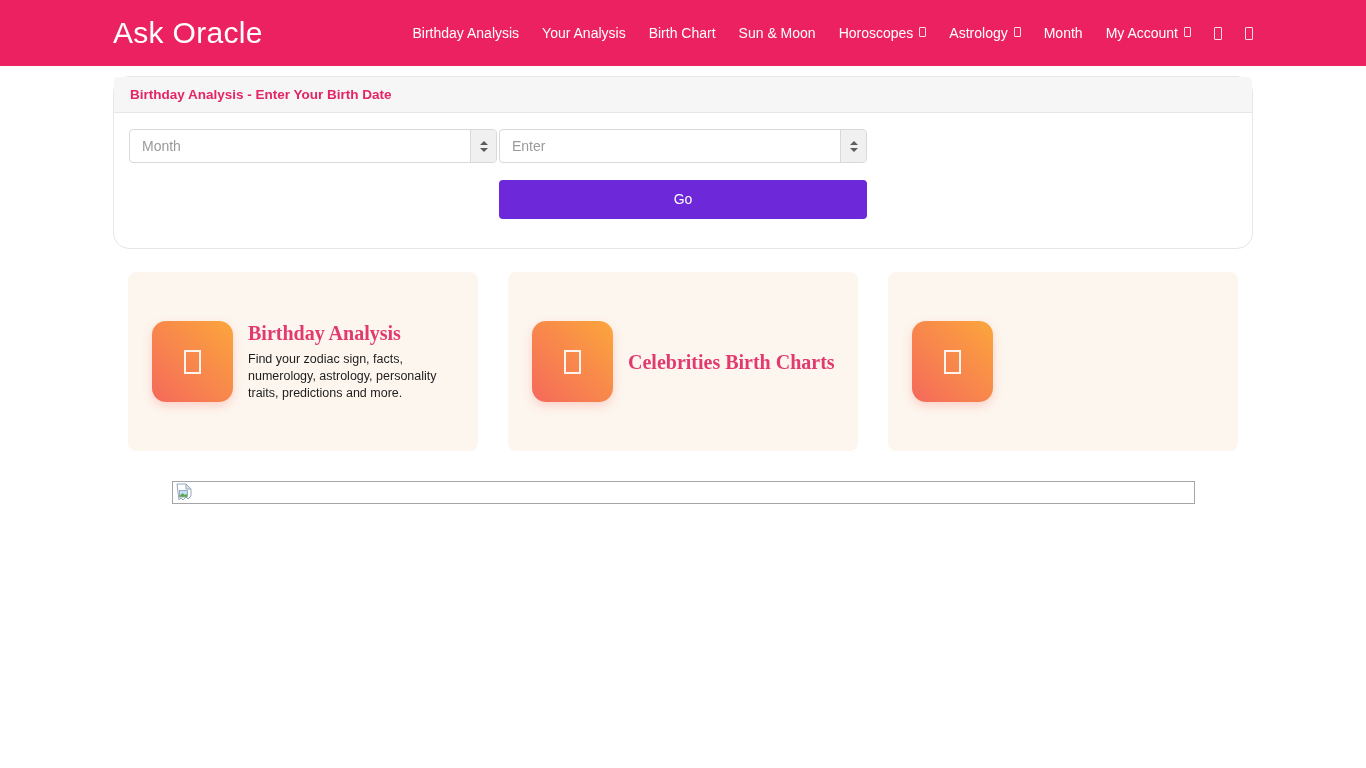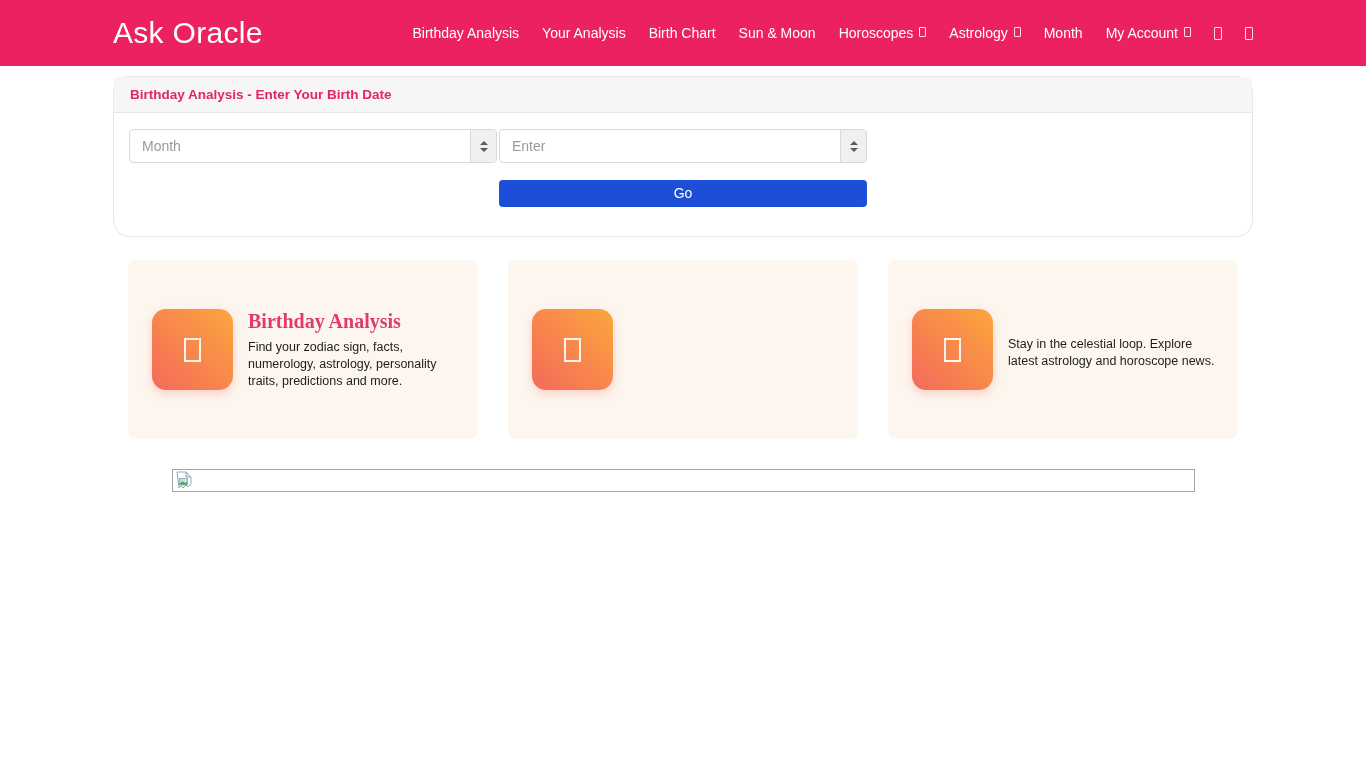--- a/index.html
+++ b/index.html
@@ -112,22 +112,22 @@
   }
   .tri-down {
     width: 0; height: 0;
     border-left: 4px solid transparent;
     border-right: 4px solid transparent;
     border-top: 4px solid #5c5c5c;
   }
   .button-row { margin-top: 17px; }
   .go-button {
     grid-column: 2;
-    height: 27px;
-    background: #1d4ed8;
+    height: 39px;
+    background: #6d28d9;
     color: #ffffff;
     font-size: 14px;
     font-family: "Liberation Sans", sans-serif;
     border: none;
     border-radius: 4px;
     cursor: pointer;
     line-height: 27px;
     padding: 0;
   }
 
@@ -268,28 +268,28 @@
       <div class="card-text">
         <h3 class="card-title">Birthday Analysis</h3>
         <p class="card-desc">Find your zodiac sign, facts, numerology, astrology, personality traits, predictions and more.</p>
       </div>
     </div>
     <div class="feature-card">
       <div class="card-icon">
           <span class="tofu-big"></span>
         </div>
       <div class="card-text">
+        <h3 class="card-title">Celebrities Birth Charts</h3>
       </div>
     </div>
     <div class="feature-card">
       <div class="card-icon">
           <span class="tofu-big"></span>
         </div>
       <div class="card-text">
-        <p class="card-desc">Stay in the celestial loop. Explore latest astrology and horoscope news.</p>
       </div>
     </div>
   </section>
 
   <div class="broken-image">
     <svg width="17" height="19" viewBox="0 0 17 19">
       <path d="M1 1 h9 l5 5 v7 l-3 3 -2 -2 -3 3 -2 -2 -2 2 z" fill="#ffffff" stroke="#92a8bd" stroke-width="1"></path>
       <path d="M10 1 l5 5 h-5 z" fill="#dce6f0" stroke="#92a8bd" stroke-width="1"></path>
       <rect x="3.5" y="7.5" width="8" height="6.5" fill="#bfe0f7" stroke="#8a9db0" stroke-width="0.8"></rect>
       <path d="M3.8 12.6 l2.8 -2.4 2.4 1.9 1.9 -1.4 v3.1 h-7.1 z" fill="#57a846"></path>

